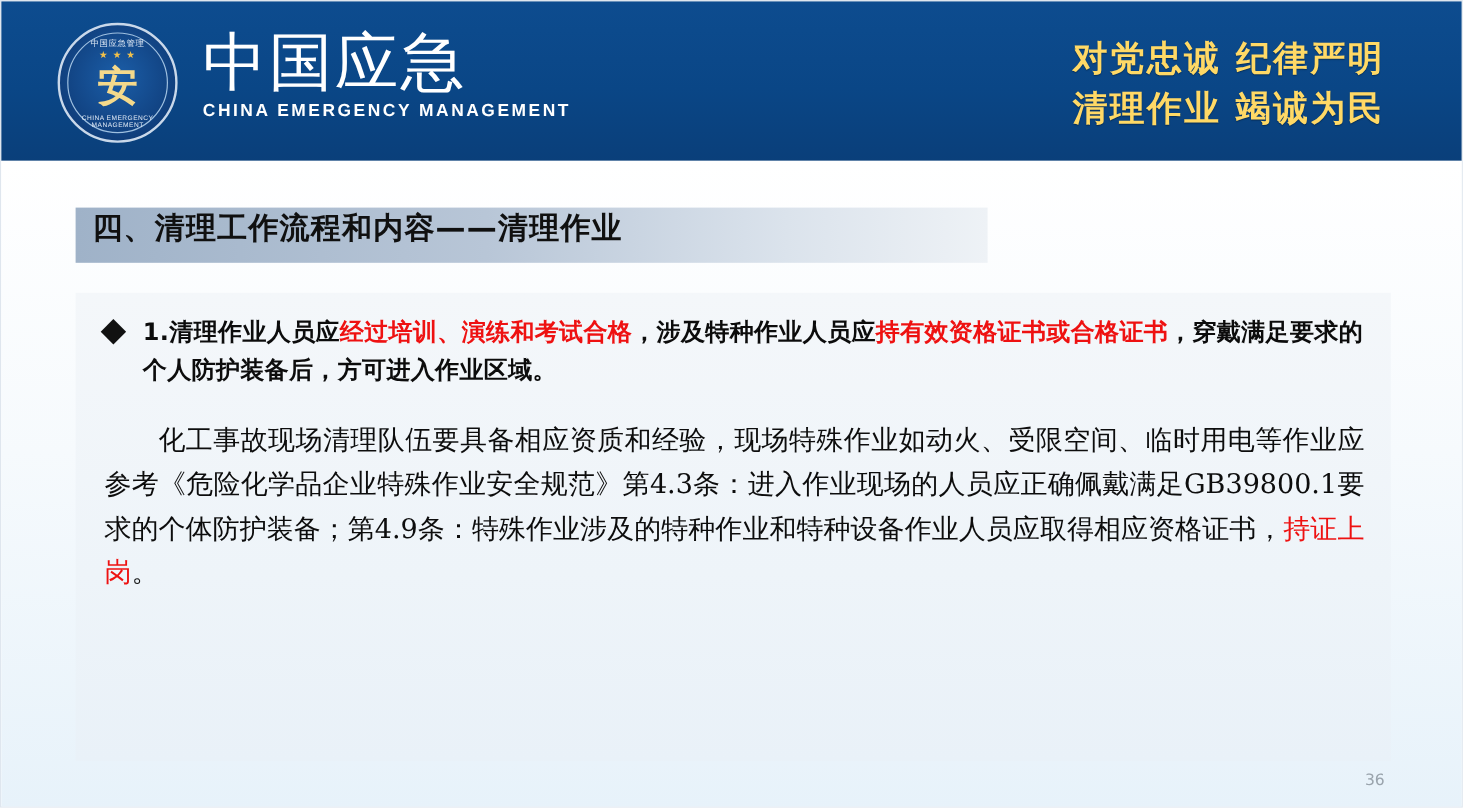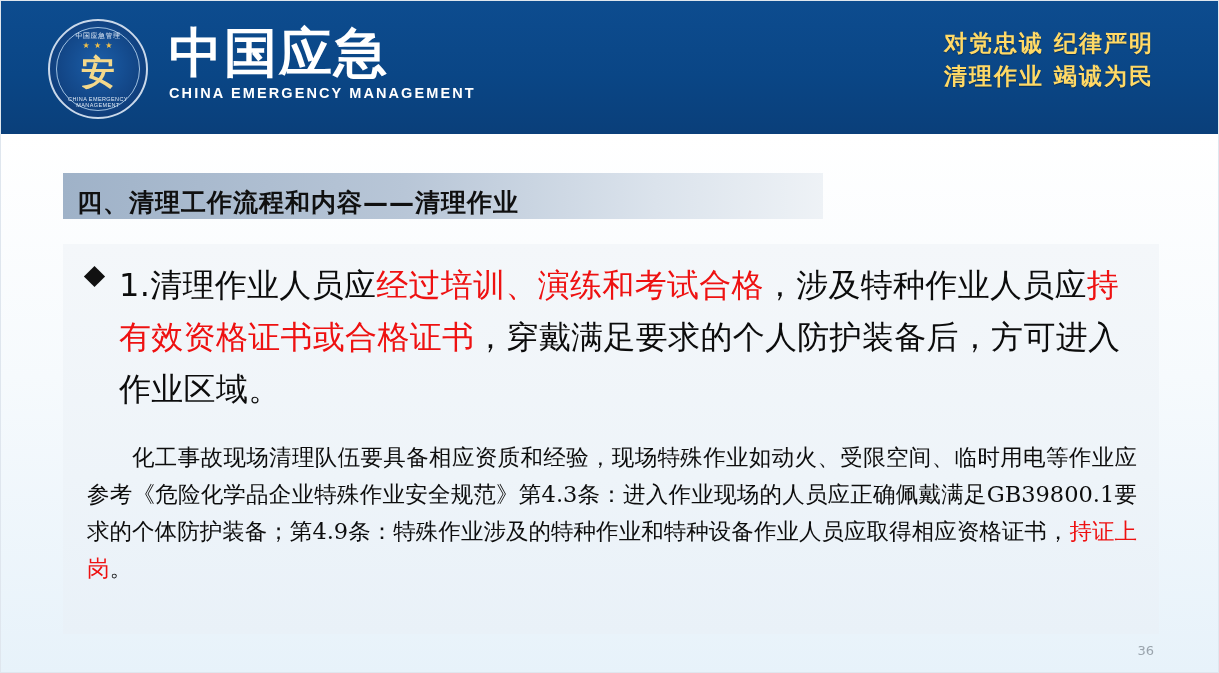--- a/index.html
+++ b/index.html
@@ -86,42 +86,42 @@
   .emblem .arc-bottom { bottom: 9px; font-size: 5.5px; letter-spacing: 0.4px; }
 
   .brand {
     position: absolute;
     left: 168px;
     top: 24px;
   }
   .brand .cn {
     font-family: "DejaVu Sans", sans-serif;
     font-size: 53px;
-    font-weight: bold;
+    font-weight: normal;
     color: #ffffff;
     line-height: 1.05;
     letter-spacing: 2px;
   }
   .brand .en {
     font-size: 14.5px;
     font-weight: bold;
     color: #ffffff;
     letter-spacing: 2.1px;
     margin-top: 4px;
   }
 
   .slogan {
     position: absolute;
     right: 66px;
     top: 26px;
     text-align: left;
     color: #ffd966;
     font-family: "DejaVu Sans", sans-serif;
     font-weight: bold;
-    font-size: 23px;
+    font-size: 29px;
     line-height: 1.45;
     letter-spacing: 2px;
     text-shadow: 0 1px 1px rgba(0,0,0,0.35);
   }
 
   
   .body-area {
     position: absolute;
     left: 0;
     top: 133px;
@@ -131,21 +131,21 @@
   }
 
   .section-title {
     position: absolute;
     left: 62px;
     top: 39px;
     width: 760px;
     height: 46px;
     background: linear-gradient(90deg, #9fb2c8 0%, #b8c6d7 45%, #dbe3ec 78%, #eef2f6 100%);
     display: flex;
-    align-items: flex-end;
+    align-items: flex-start;
   }
   .section-title .txt {
     font-family: "DejaVu Sans", sans-serif;
     font-size: 25px;
     font-weight: bold;
     color: #101010;
     margin-left: 14px;
     letter-spacing: 1px;
   }
 
@@ -157,24 +157,25 @@
     height: 390px;
     background: linear-gradient(180deg, #f4f7fa 0%, #eef4f9 60%, #e9f1f8 100%);
     box-sizing: border-box;
     padding: 16px 10px 10px 10px;
   }
 
   .bullet-para {
     position: relative;
     padding-left: 46px;
     font-family: "DejaVu Sans", sans-serif;
-    font-size: 32px;
+    font-size: 20px;
     line-height: 1.62;
     color: #0c0c0c;
     letter-spacing: 0.3px;
+    font-weight: bold;
   }
   .bullet-para .diamond {
     position: absolute;
     left: 14px;
     top: 9px;
     width: 15px;
     height: 15px;
     background: #111111;
     transform: rotate(45deg);
   }

